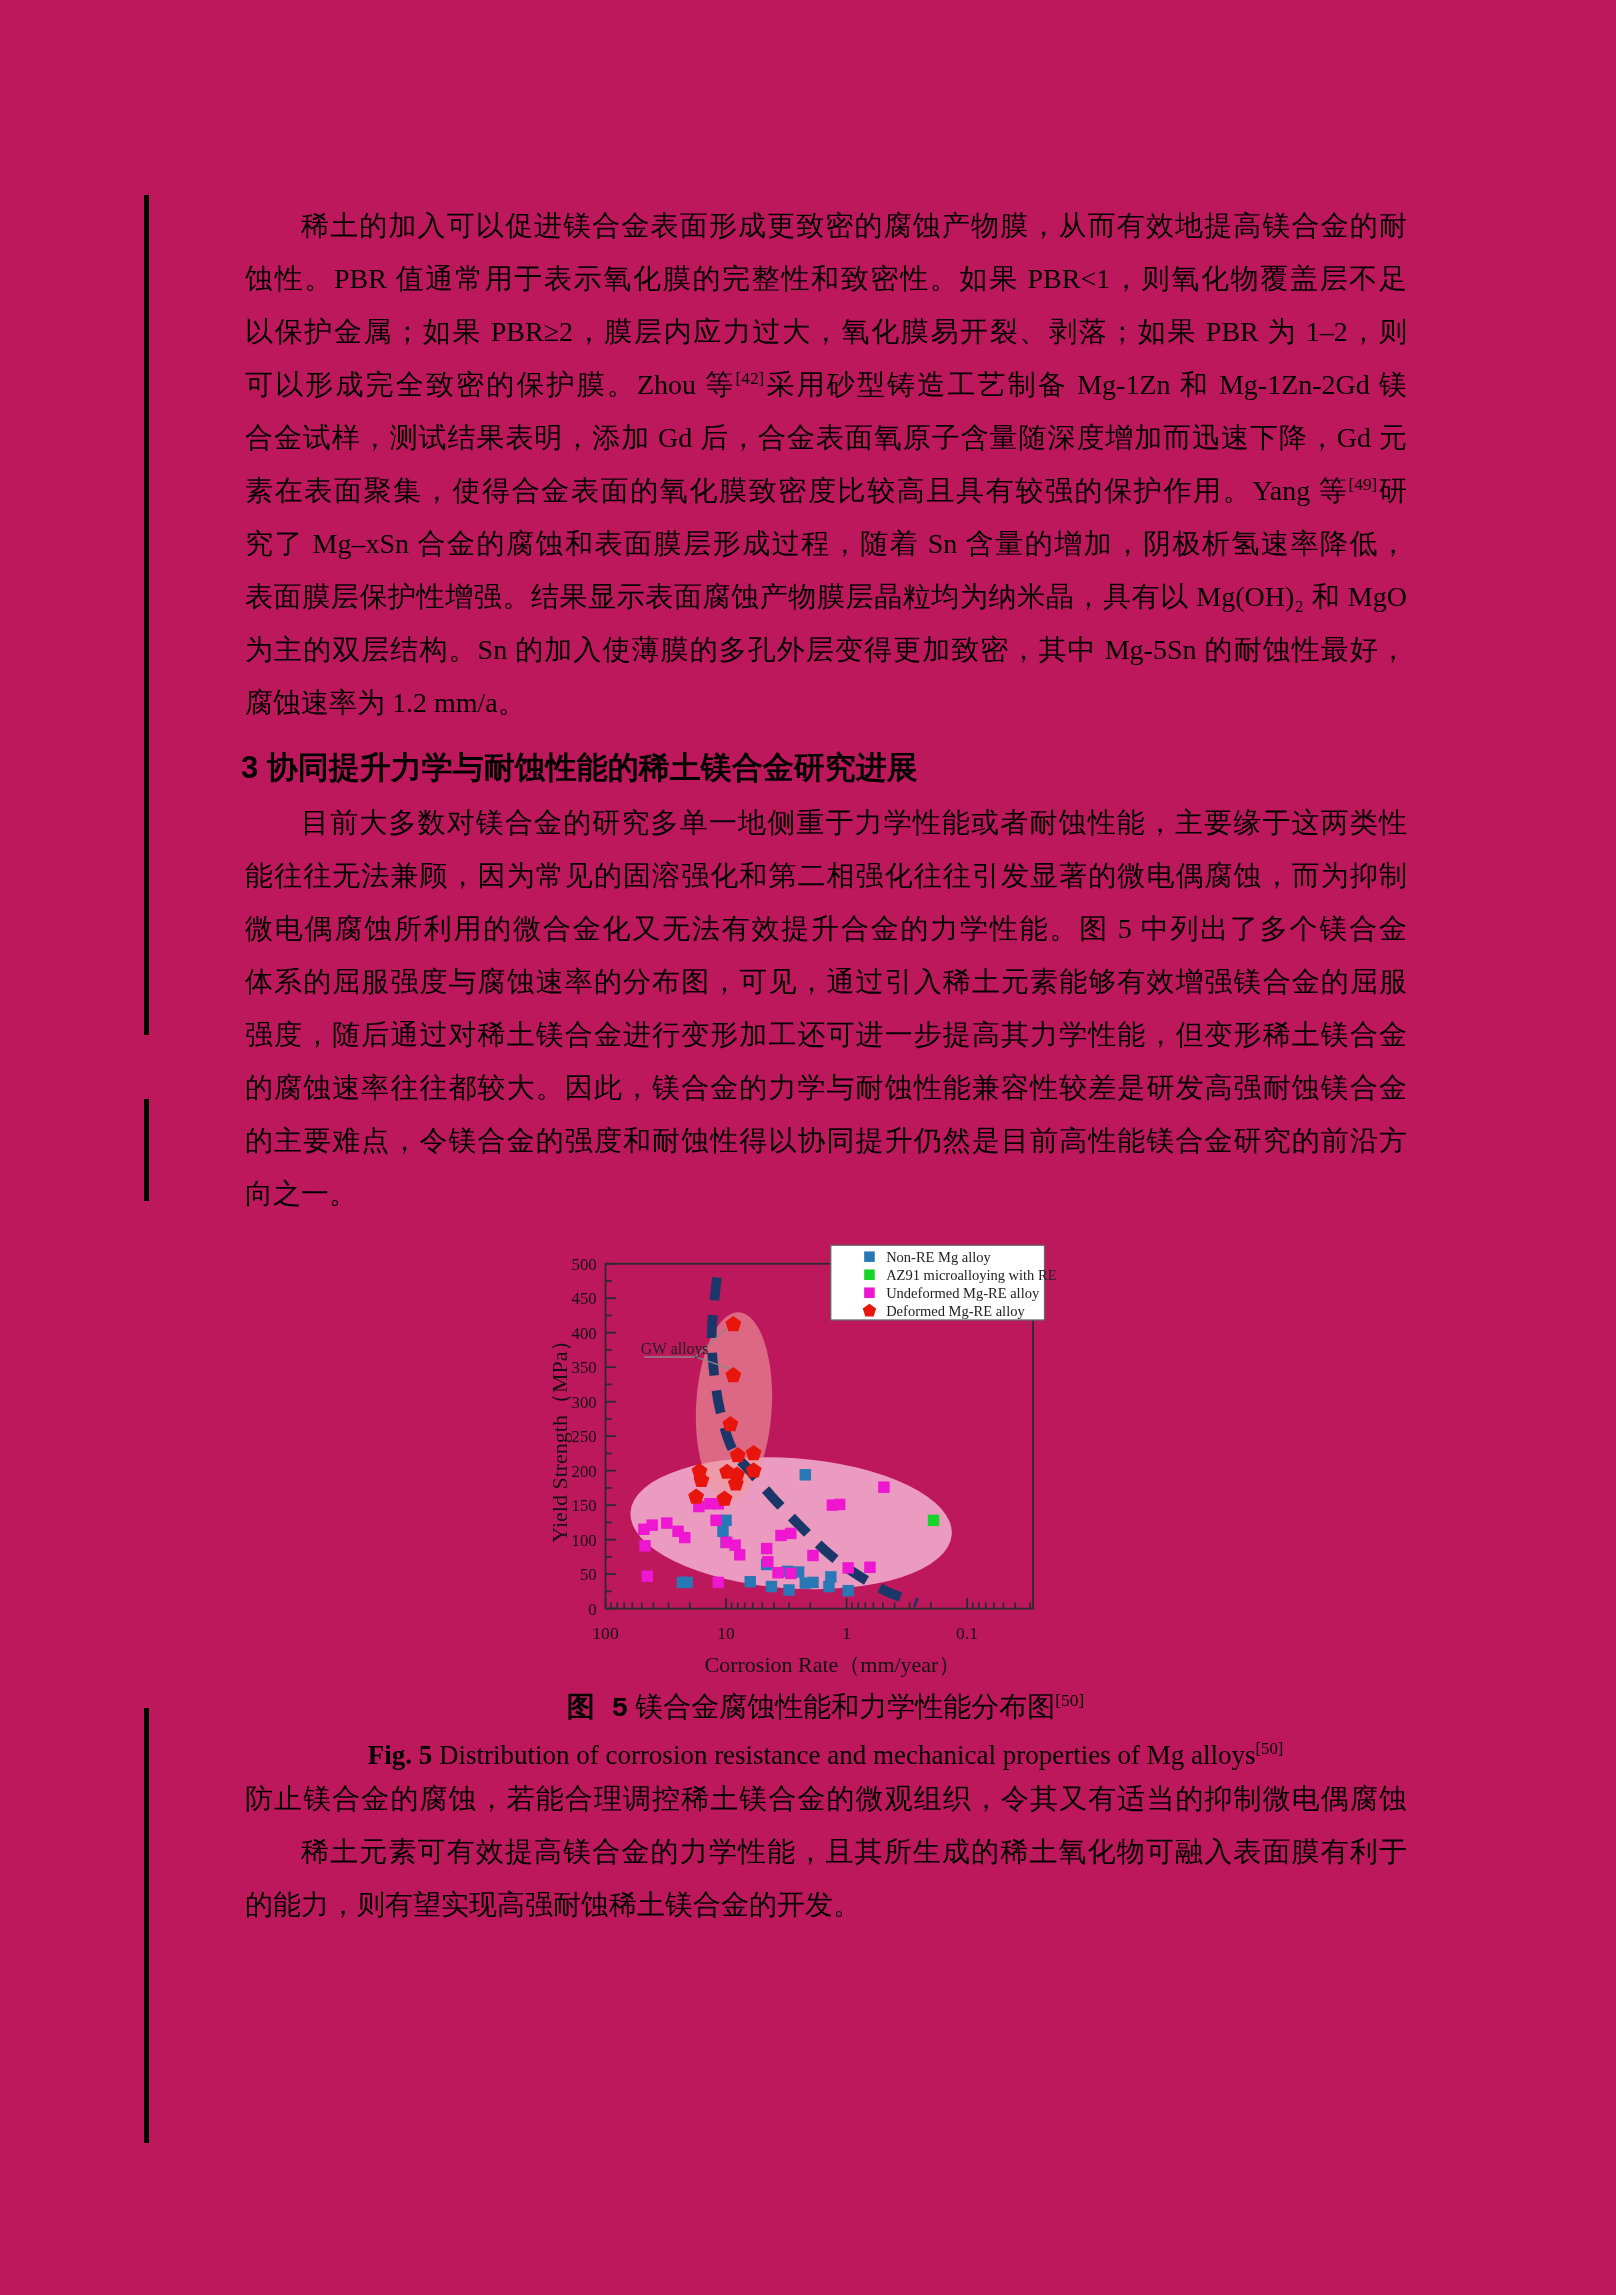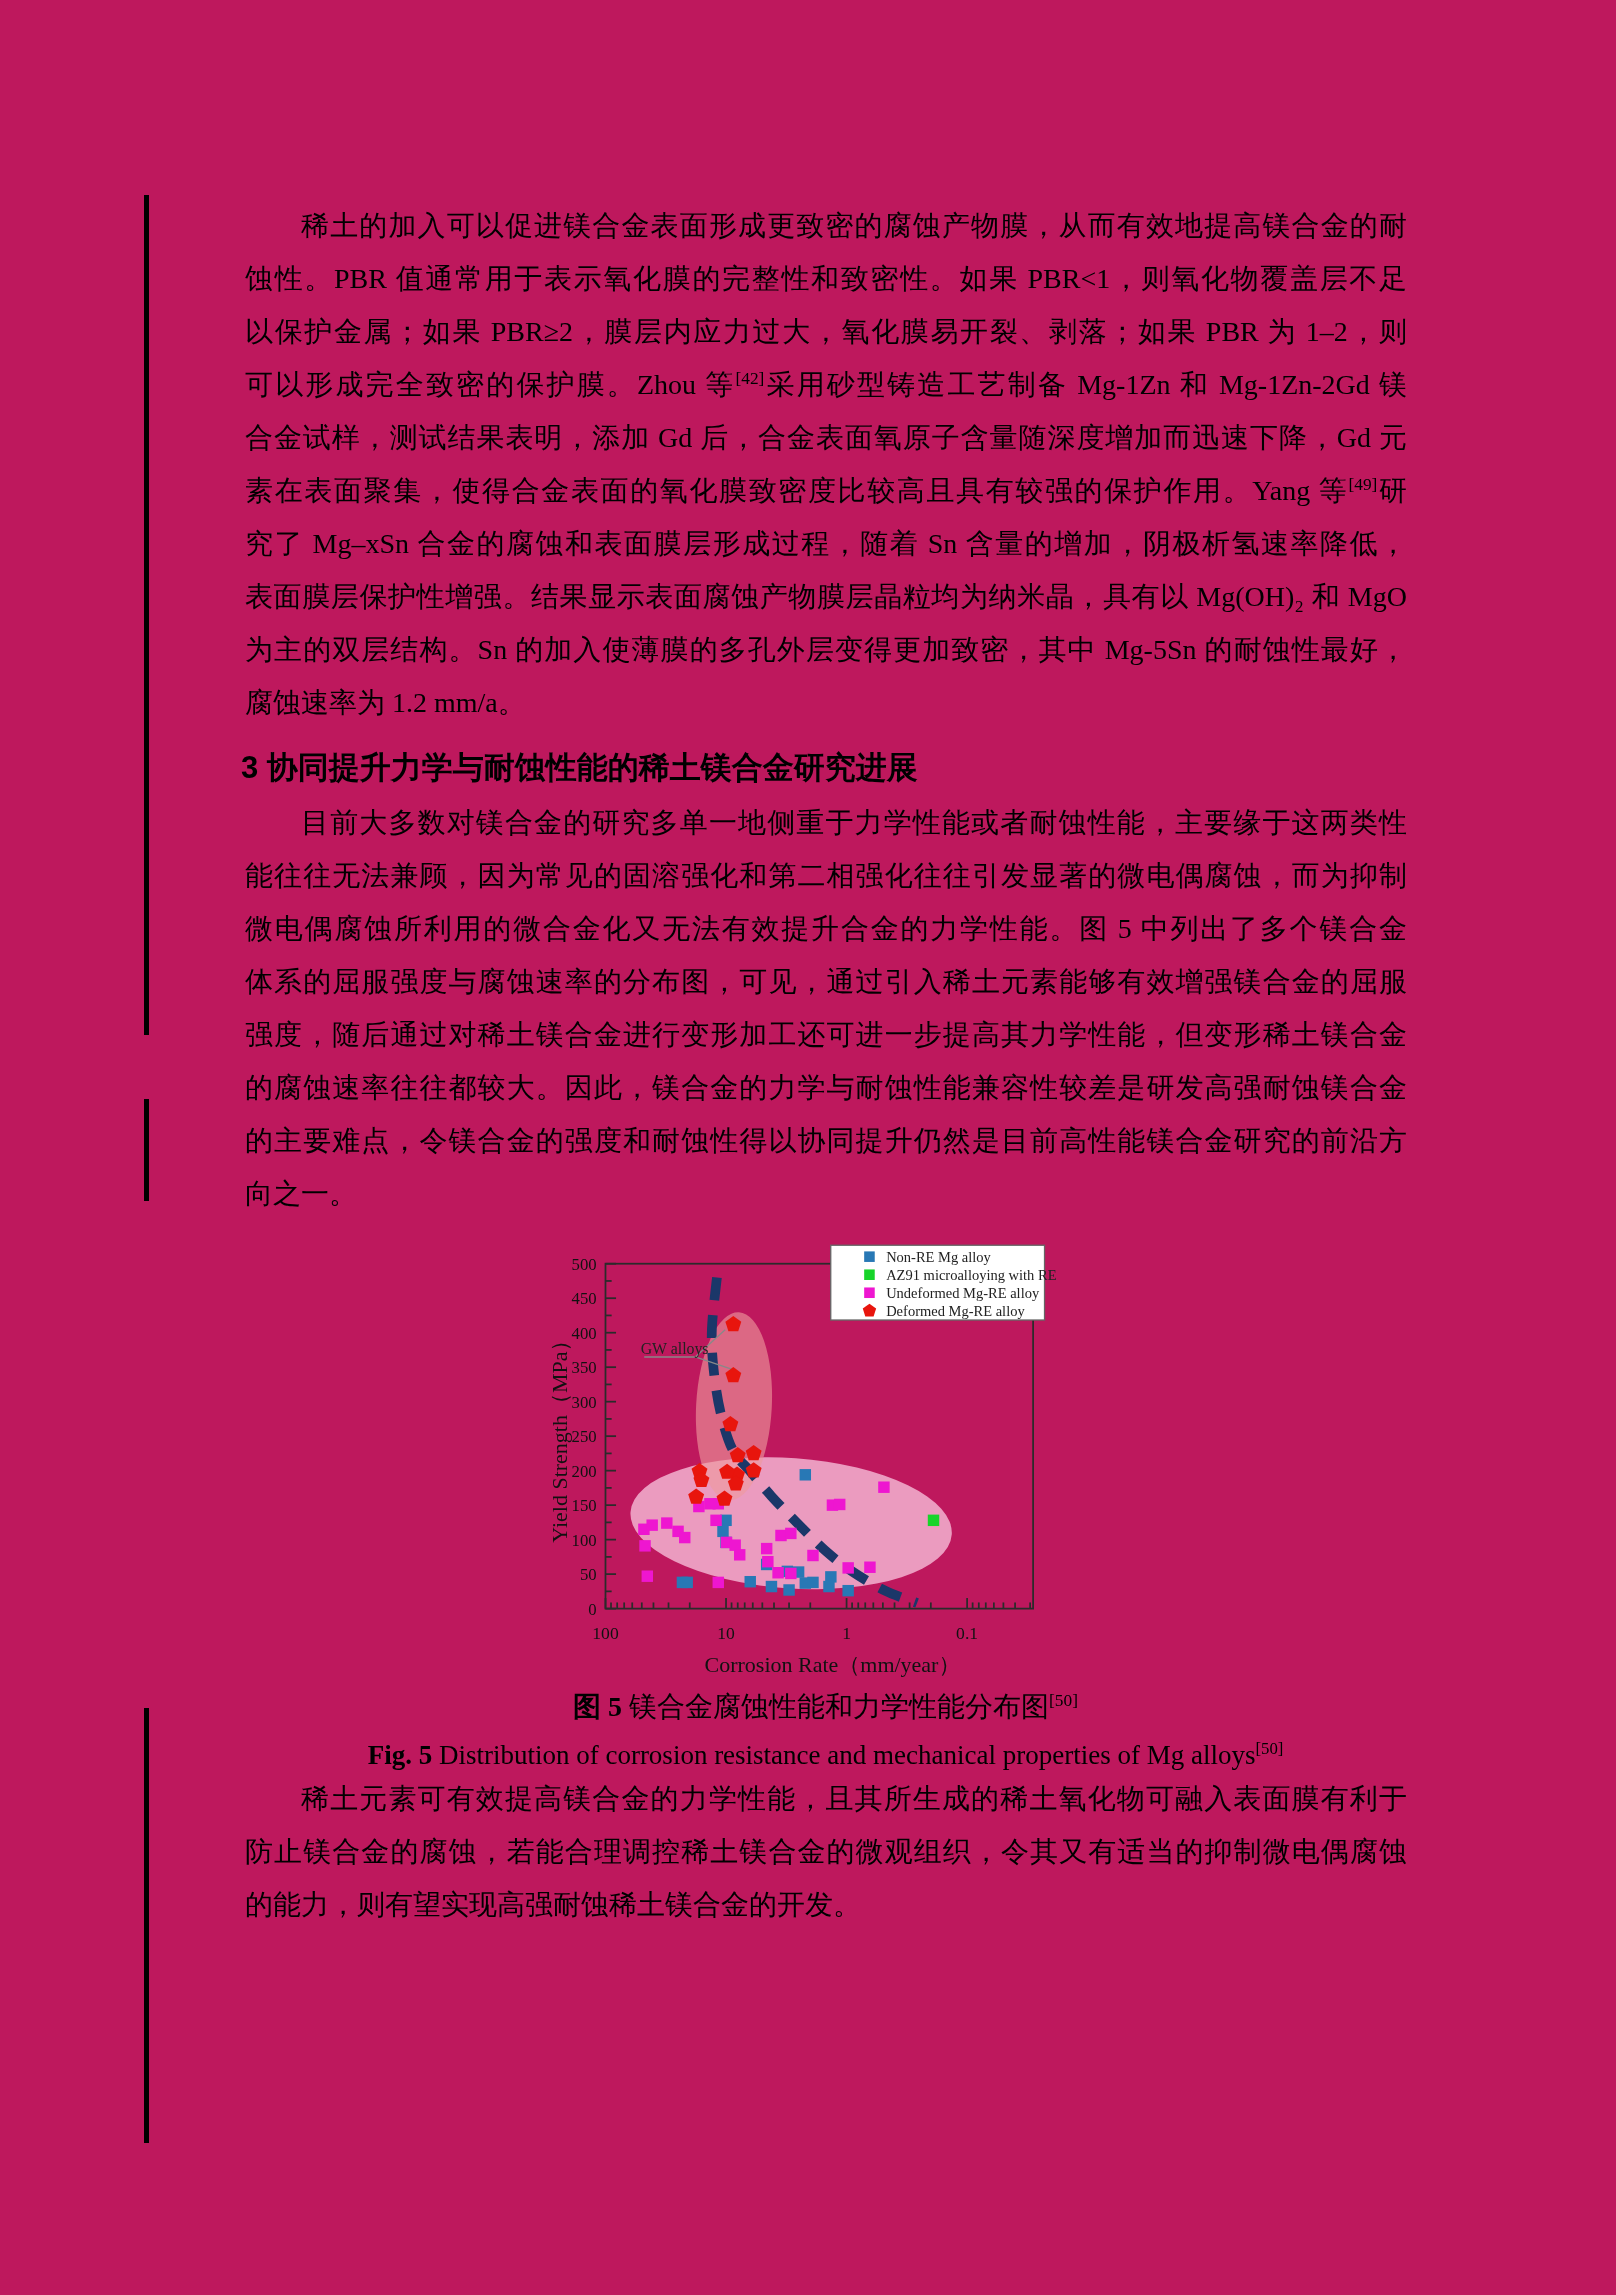--- a/index.html
+++ b/index.html
@@ -23,21 +23,21 @@
   .para .jline.indent { text-indent:56px; }
   sup { font-size:0.62em; line-height:0; }
 
   .heading {
     position:absolute; left:241px; top:741px; margin:0;
     font-family:"Liberation Sans","DejaVu Sans",sans-serif;
     font-weight:700; font-size:31px; line-height:53px; white-space:nowrap;
   }
   .caption { position:absolute; left:227px; width:1197px; text-align:center; white-space:nowrap; }
   .caption-zh { top:1679px; font-size:28px; line-height:55px; }
-  .caption-zh .prefix { font-weight:700; font-family:Liberation Serif, serif; }
+  .caption-zh .prefix { font-weight:700; font-family:Liberation Mono, monospace; }
   .caption-en { top:1729px; font-size:27px; line-height:53px; }
   .caption-en .prefix { font-weight:700; }
 
   svg.chart { position:absolute; left:511px; top:1225px; }
 </style>
 </head>
 <body>
 
 <div class="page">
 
@@ -231,19 +231,19 @@
     </svg>
 
   <div class="caption caption-zh">
     <span class="prefix">图 5</span><span> 镁合金腐蚀性能和力学性能分布图<sup>[50]</sup></span>
   </div>
   <div class="caption caption-en">
     <span class="prefix">Fig. 5</span><span> Distribution of corrosion resistance and mechanical properties of Mg alloys<sup>[50]</sup></span>
   </div>
 
   <div class="para" style="top:1772px">
+      <div class="jline">防止镁合金的腐蚀，若能合理调控稀土镁合金的微观组织，令其又有适当的抑制微电偶腐蚀</div>
       <div class="jline indent">稀土元素可有效提高镁合金的力学性能，且其所生成的稀土氧化物可融入表面膜有利于</div>
-      <div class="jline">防止镁合金的腐蚀，若能合理调控稀土镁合金的微观组织，令其又有适当的抑制微电偶腐蚀</div>
       <div class="jline noj">的能力，则有望实现高强耐蚀稀土镁合金的开发。</div>
     </div>
 
 </div>
 
 
 </body></html>

